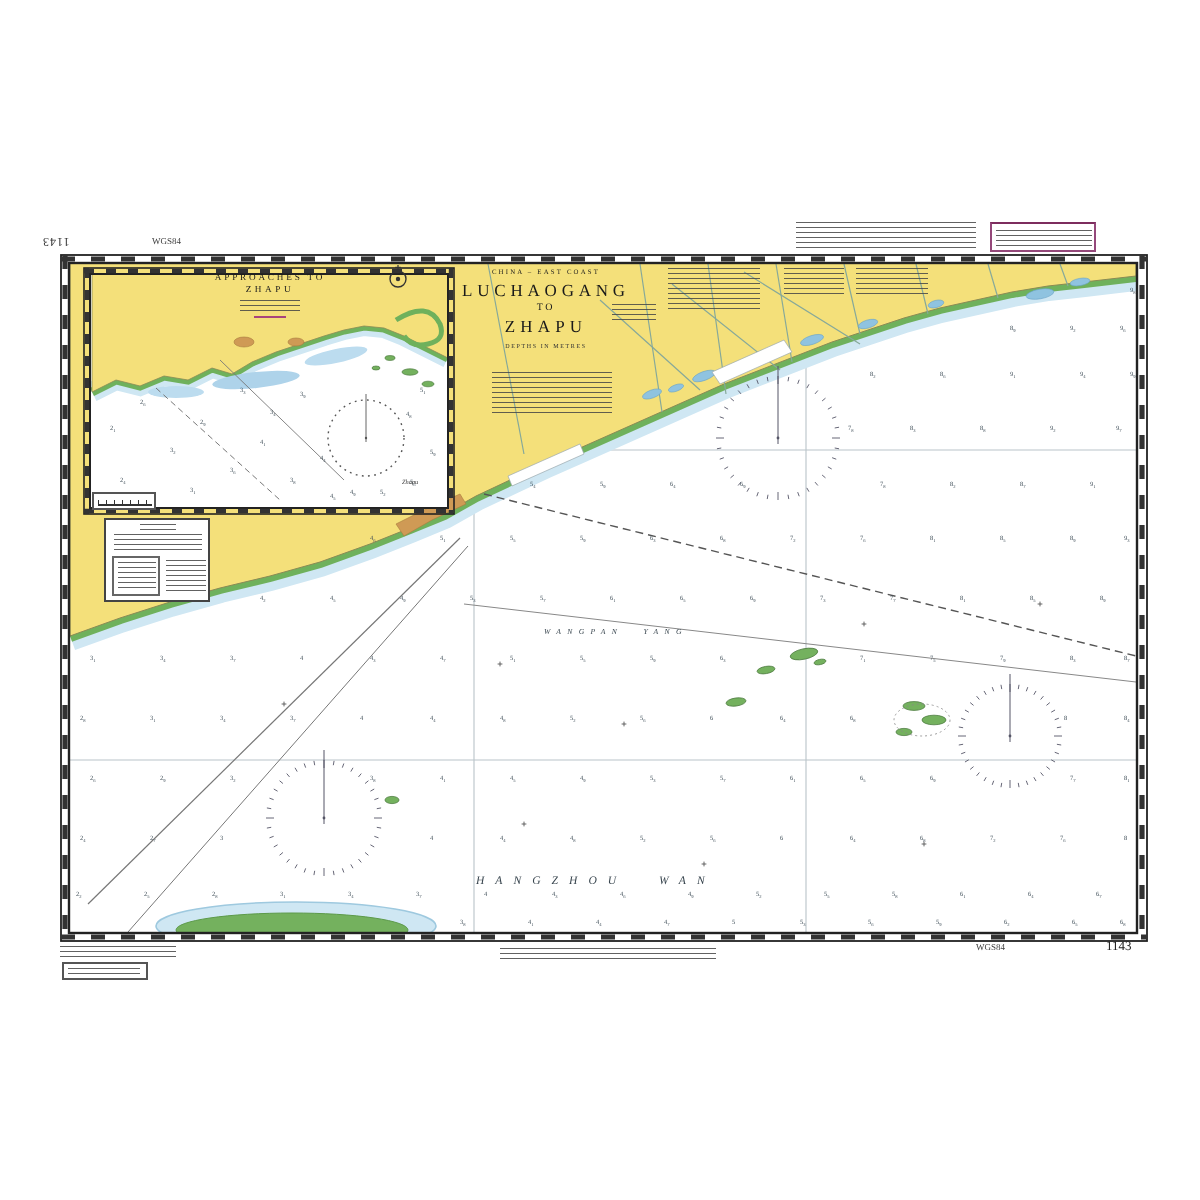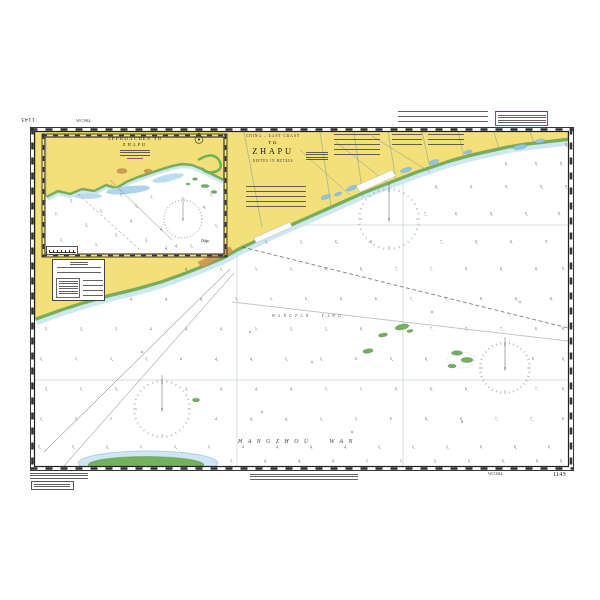--- a/index.html
+++ b/index.html
@@ -497,20 +497,21 @@
 <div class="lbl num-br">1143</div>
 
 <div class="titleblock">
   <svg width="12" height="13" style="display:block;margin:0 auto;">
     <line x1="6" y1="0.5" x2="6" y2="3" stroke="#333" stroke-width="0.6"></line>
     <line x1="4.6" y1="1.7" x2="7.4" y2="1.7" stroke="#333" stroke-width="0.6"></line>
     <circle cx="6" cy="7.5" r="4" fill="none" stroke="#333" stroke-width="0.7"></circle>
     <circle cx="6" cy="7.5" r="1.1" fill="#333"></circle>
   </svg>
   <div class="t-region">CHINA – EAST COAST</div>
+  <div class="t-l1">LUCHAOGANG</div>
   <div class="t-l2">TO</div>
   <div class="t-l3">ZHAPU</div>
   <div class="t-depths">DEPTHS IN METRES</div>
 </div>
 
 <div class="insettitle">
   <div class="it-1">APPROACHES TO</div>
   <div class="it-2">ZHAPU</div>
 </div>
 

